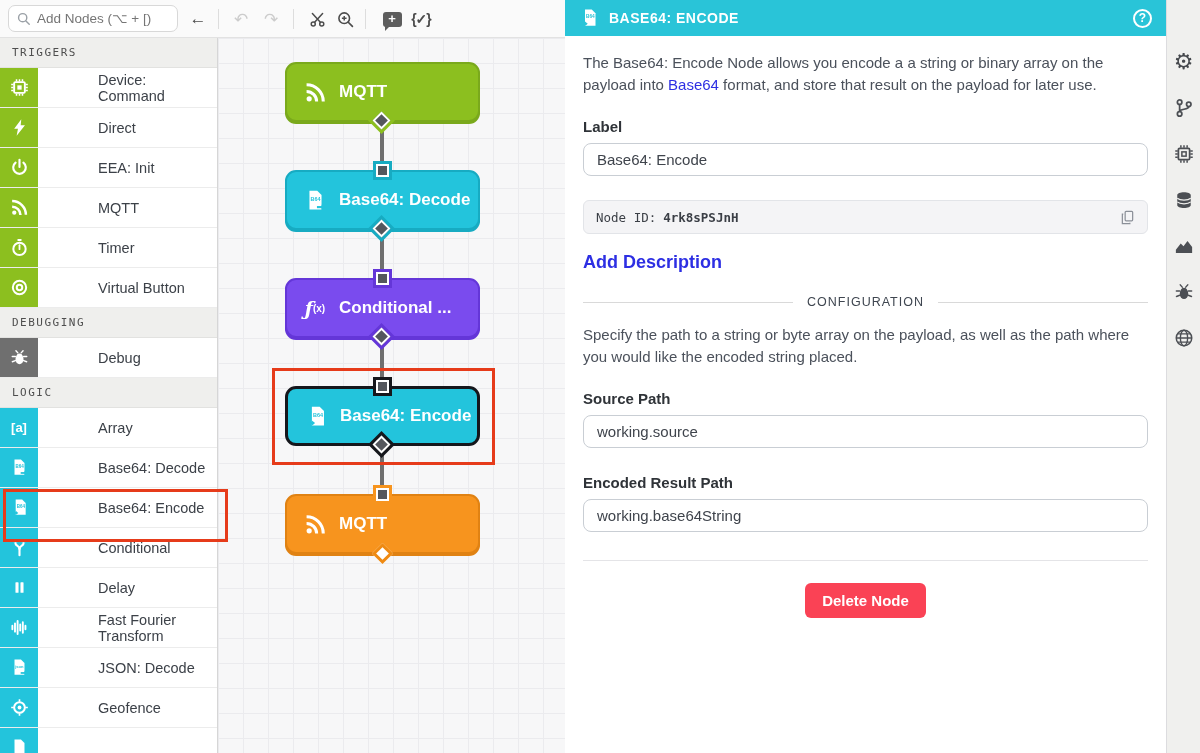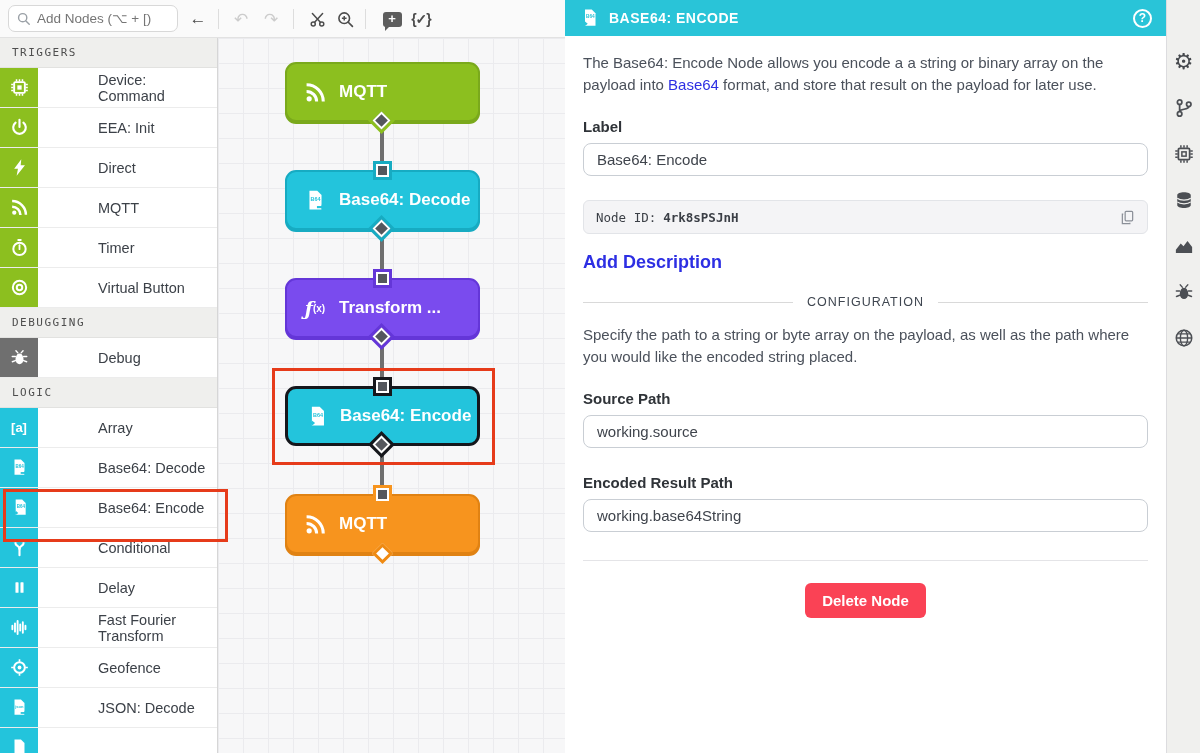--- a/index.html
+++ b/index.html
@@ -134,33 +134,33 @@
           <rect x="3.5" y="3.5" width="9" height="9" rx="1" fill="none" stroke="#fff" stroke-width="1.6"></rect>
           <rect x="6.2" y="6.2" width="3.6" height="3.6" fill="#fff"></rect>
           <path d="M5.5 1v2M8 1v2M10.5 1v2M5.5 13v2M8 13v2M10.5 13v2M1 5.5h2M1 8h2M1 10.5h2M13 5.5h2M13 8h2M13 10.5h2" stroke="#fff" stroke-width="1.3"></path>
         </svg>
       </span>
     <span class="slabel">Device: Command</span>
   </div>
   <div class="srow">
     <span class="tile tile-green">
         <svg viewBox="0 0 16 16">
+          <path d="M9.5 1L3.5 9h3.2L5.6 15l7-9H9z" fill="#fff"></path>
+        </svg>
+      </span>
+    <span class="slabel">Direct</span>
+  </div>
+  <div class="srow">
+    <span class="tile tile-green">
+        <svg viewBox="0 0 16 16">
           <path d="M8 1.5v6" stroke="#fff" stroke-width="1.8" stroke-linecap="round"></path>
           <path d="M4.7 3.9a5.3 5.3 0 1 0 6.6 0" fill="none" stroke="#fff" stroke-width="1.8" stroke-linecap="round"></path>
         </svg>
       </span>
     <span class="slabel">EEA: Init</span>
-  </div>
-  <div class="srow">
-    <span class="tile tile-green">
-        <svg viewBox="0 0 16 16">
-          <path d="M9.5 1L3.5 9h3.2L5.6 15l7-9H9z" fill="#fff"></path>
-        </svg>
-      </span>
-    <span class="slabel">Direct</span>
   </div>
   <div class="srow">
     <span class="tile tile-green">
         <svg viewBox="0 0 16 16">
           <circle cx="3.6" cy="12.4" r="1.8" fill="#fff"></circle>
           <path d="M1.8 7.3a7 7 0 0 1 7 7" fill="none" stroke="#fff" stroke-width="2.1"></path>
           <path d="M1.8 2.6A11.6 11.6 0 0 1 13.4 14.2" fill="none" stroke="#fff" stroke-width="2.1"></path>
         </svg>
       </span>
     <span class="slabel">MQTT</span>
@@ -248,42 +248,42 @@
   <div class="srow">
     <span class="tile tile-cyan">
         <svg viewBox="0 0 16 16">
           <path d="M2 6.5v3M4.2 4.5v7M6.4 2.5v11M8.6 5.5v5M10.8 3.5v9M13 6.5v3" stroke="#fff" stroke-width="1.6" stroke-linecap="round"></path>
         </svg>
       </span>
     <span class="slabel">Fast Fourier Transform</span>
   </div>
   <div class="srow">
     <span class="tile tile-cyan">
-        <svg viewBox="0 0 16 16">
-          <circle cx="8" cy="8" r="4.5" fill="none" stroke="#fff" stroke-width="1.7"></circle>
-          <circle cx="8" cy="8" r="1.6" fill="#fff"></circle>
-          <path d="M8 1v2.2M8 12.8V15M1 8h2.2M12.8 8H15" stroke="#fff" stroke-width="1.4"></path>
-        </svg>
-      </span>
-    <span class="slabel">Geofence</span>
-  </div>
-  <div class="srow">
-    <span class="tile tile-cyan">
         <svg class="docicon" viewBox="0 0 16 16">
           <path d="M3.8 1.2h5.4l3 3v10H3.8z" fill="#fff"></path>
           <text x="4.4" y="8.2" font-size="3.4" font-weight="bold" fill="var(--tint)">json</text>
           <path d="M9 12.6h4.2" stroke="var(--tint)" stroke-width="1.5"></path>
           <path d="M12.2 10.8l2.2 1.8-2.2 1.8z" fill="var(--tint)"></path>
         </svg>
       </span>
     <span class="slabel">JSON: Decode</span>
   </div>
   <div class="srow">
     <span class="tile tile-cyan">
         <svg viewBox="0 0 16 16">
+          <circle cx="8" cy="8" r="4.5" fill="none" stroke="#fff" stroke-width="1.7"></circle>
+          <circle cx="8" cy="8" r="1.6" fill="#fff"></circle>
+          <path d="M8 1v2.2M8 12.8V15M1 8h2.2M12.8 8H15" stroke="#fff" stroke-width="1.4"></path>
+        </svg>
+      </span>
+    <span class="slabel">Geofence</span>
+  </div>
+  <div class="srow">
+    <span class="tile tile-cyan">
+        <svg viewBox="0 0 16 16">
           <path d="M3.8 1.2h5.4l3 3v10H3.8z" fill="#fff"></path>
         </svg>
       </span>
   </div>
 </div>
 
 <div class="canvas">
 
   <div class="conn" style="top:80px;height:58px;"></div>
   <div class="conn" style="top:188px;height:58px;"></div>
@@ -306,21 +306,21 @@
           <path d="M3.8 1.2h5.4l3 3v10H3.8z" fill="#fff"></path>
           <text x="4.6" y="8" font-size="3.8" font-weight="bold" fill="var(--tint)">B64</text>
           <path d="M9 12.6h4.2" stroke="var(--tint)" stroke-width="1.5"></path>
           <path d="M12.2 10.8l2.2 1.8-2.2 1.8z" fill="var(--tint)"></path>
         </svg>
       </span>
     <span class="nlabel">Base64: Decode</span>
   </div>
   <div class="wnode n-purple" style="top:240px;">
     <span class="nicon fx">ƒ<small>(x)</small></span>
-    <span class="nlabel">Transform ...</span>
+    <span class="nlabel">Conditional ...</span>
   </div>
   <div class="wnode n-cyan n-selected" style="top:348px;">
     <span class="nicon">
         <svg class="docicon" viewBox="0 0 16 16">
           <path d="M4.8 1.2h5.4l3 3v10H4.8z" fill="#fff"></path>
           <text x="5.6" y="8" font-size="3.8" font-weight="bold" fill="var(--tint)">B64</text>
           <path d="M1.5 12.6h4.2" stroke="var(--tint)" stroke-width="1.5"></path>
           <path d="M4.8 10.8L7 12.6l-2.2 1.8z" fill="var(--tint)"></path>
         </svg>
       </span>

